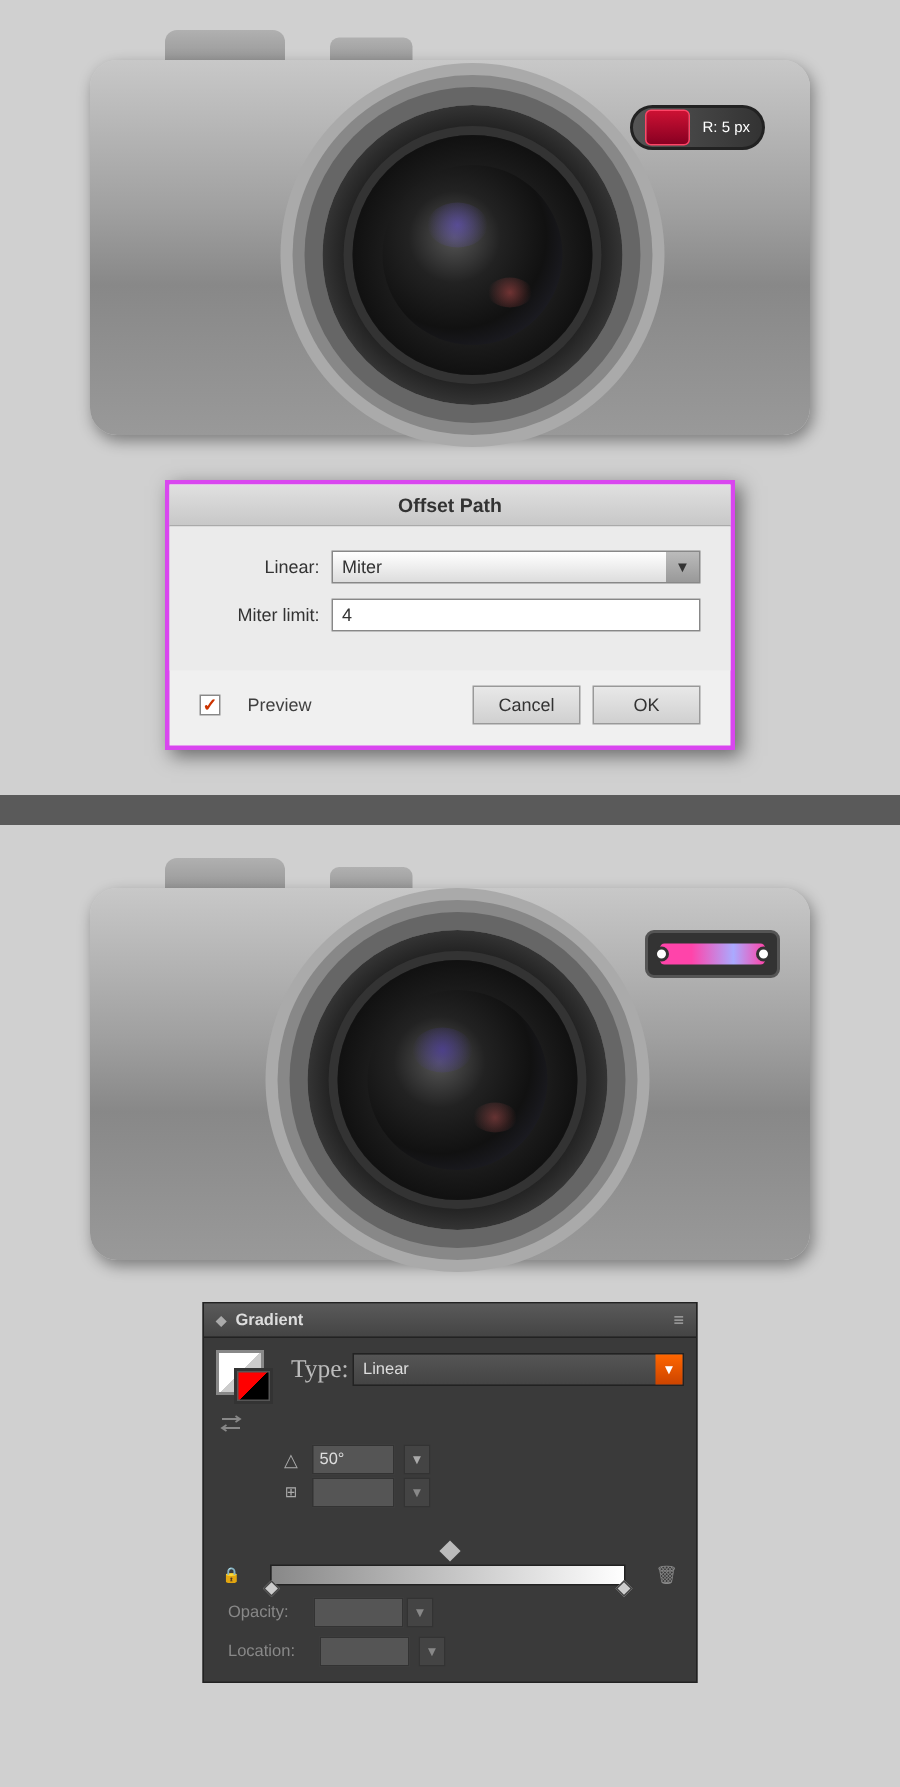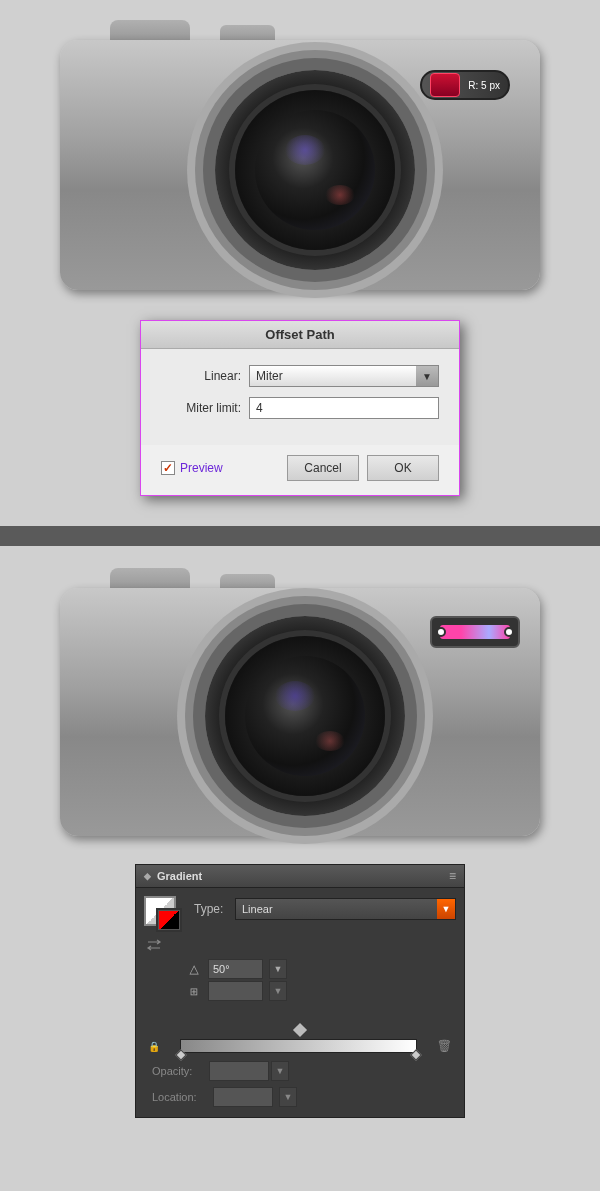--- a/index.html
+++ b/index.html
@@ -140,23 +140,23 @@
     }
 
     
     .dialog-container {
       display: flex;
       justify-content: center;
       margin-bottom: 0;
     }
 
     .dialog {
-      width: 320px;
+      width: 380px;
       background: #f0f0f0;
-      border: 1px solid #d946ef;
+      border: 3px solid #d946ef;
       box-shadow: 4px 4px 12px rgba(0,0,0,0.5);
     }
     .dialog-titlebar {
       background: linear-gradient(180deg, #e0e0e0, #c8c8c8);
       padding: 6px 10px;
       text-align: center;
       font-size: 13px;
       font-weight: bold;
       color: #333;
       border-bottom: 1px solid #aaa;
@@ -233,21 +233,22 @@
       align-items: center;
       justify-content: center;
     }
     .checkbox-check {
       color: #cc3300;
       font-size: 12px;
       font-weight: bold;
     }
     .preview-text {
       font-size: 12px;
-      color: #6d28d9;
+      color: #404040;
+      margin-left: 13px;
     }
     .btn-cancel {
       width: 72px;
       height: 26px;
       background: linear-gradient(180deg, #e8e8e8, #d0d0d0);
       border: 1px solid #999;
       font-size: 12px;
       color: #333;
       cursor: pointer;
       display: flex;
@@ -472,23 +473,24 @@
       position: relative;
     }
 
     .gradient-type-row {
       display: flex;
       align-items: center;
       flex: 1;
       gap: 6px;
     }
     .type-label {
-      font-size: 12px;
+      font-size: 17px;
       color: #bbb;
       width: 35px;
+      font-family: Liberation Serif, serif;
     }
     .type-dropdown {
       flex: 1;
       height: 22px;
       background: linear-gradient(180deg, #555, #444);
       border: 1px solid #222;
       display: flex;
       align-items: center;
       padding: 0 6px;
       position: relative;

